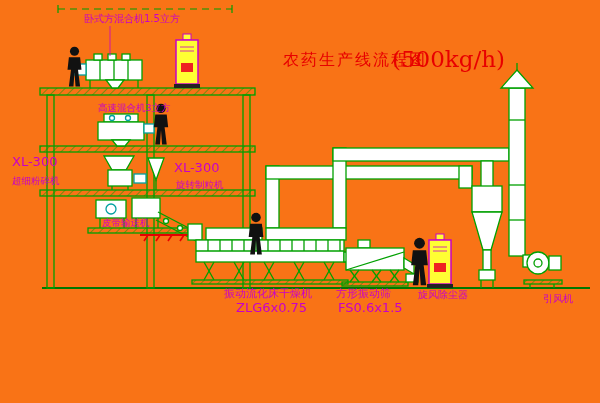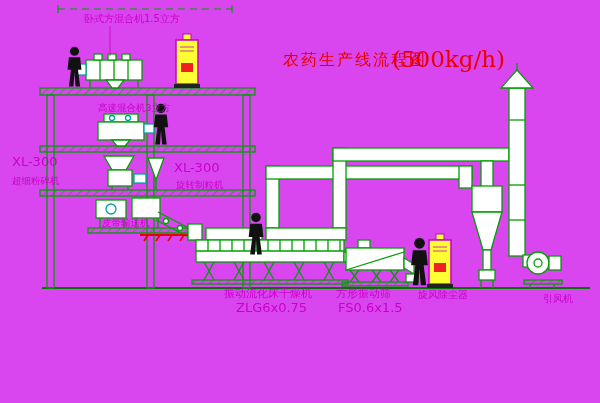--- a/index.html
+++ b/index.html
@@ -1,16 +1,16 @@
 <!DOCTYPE html>
 <html><head>
 <meta charset="utf-8">
 <style>
   html,body{margin:0;padding:0;background:#ffffff;}
-  .stage{position:relative;width:600px;height:403px;background:#d946ef;overflow:hidden;
+  .stage{position:relative;width:600px;height:403px;background:#f97316;overflow:hidden;
          font-family:"DejaVu Sans",sans-serif;}
   svg{display:block;}
   text{font-family:"DejaVu Sans",sans-serif;}
   .lbl{fill:#c800c8;}
   .lbl-big{fill:#c800c8;}
   .ttl{fill:#e80000;letter-spacing:2px;}
   .ttl-cap{fill:#e80000;font-family:"DejaVu Serif",serif;}
 </style>
 </head>
 <body>

